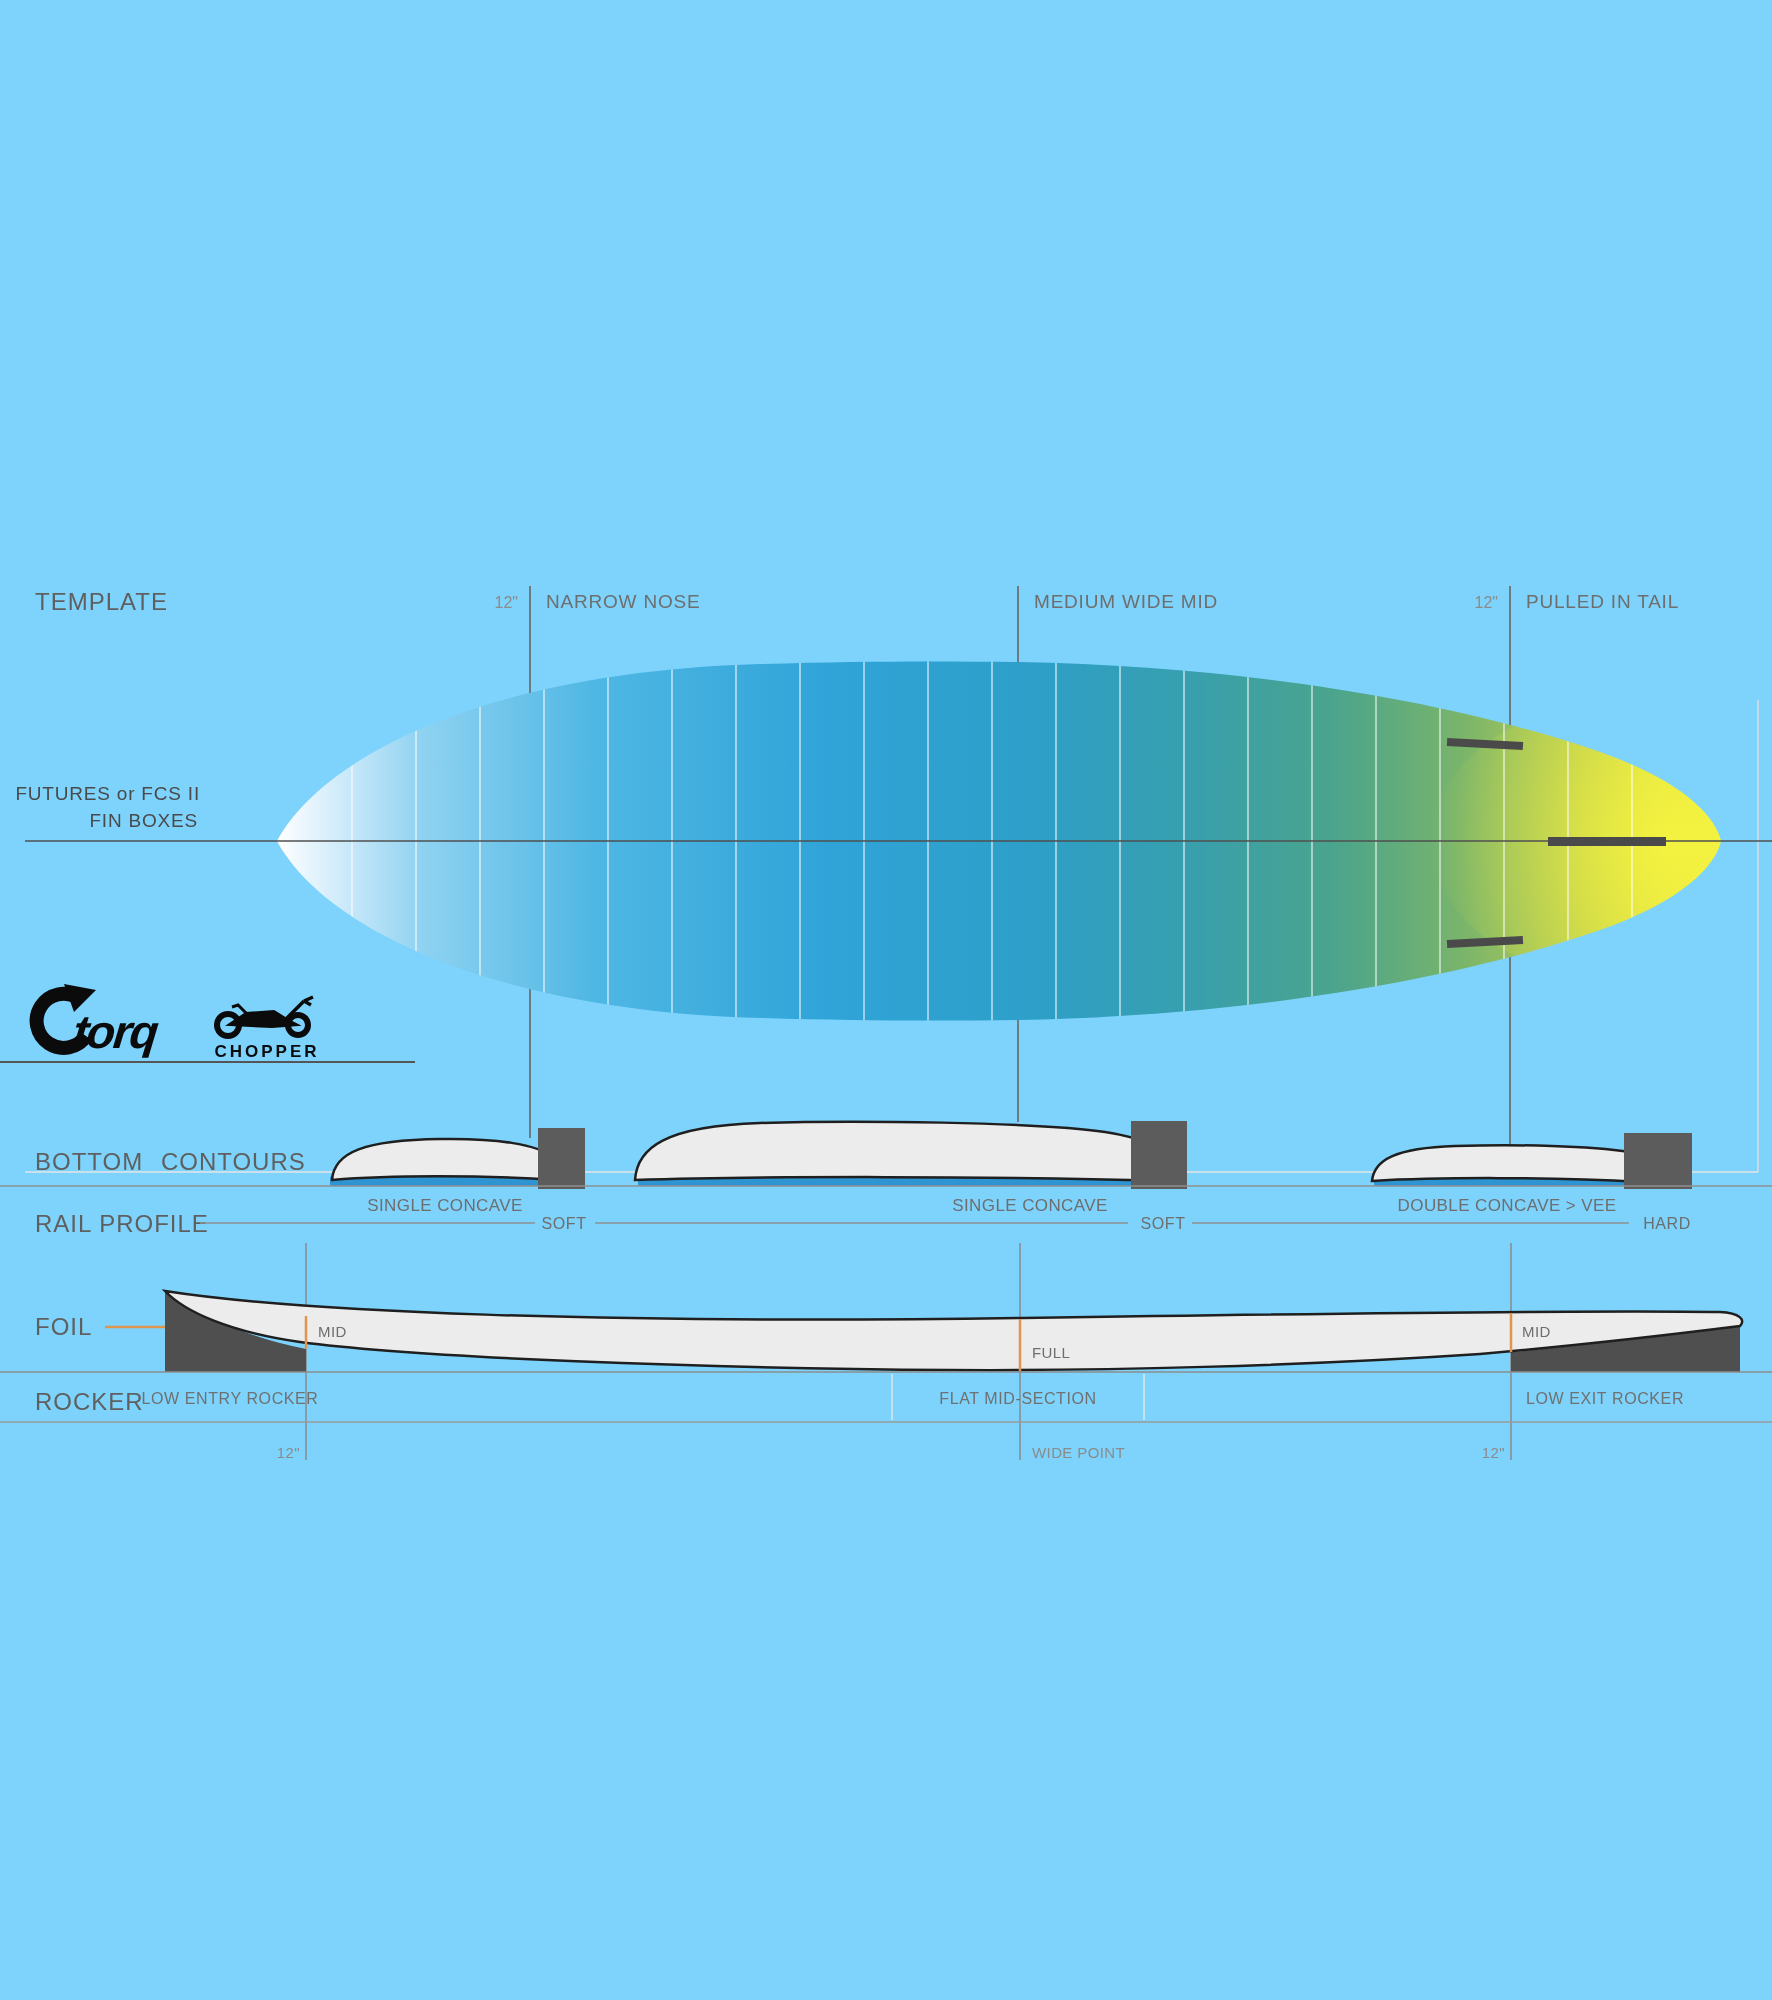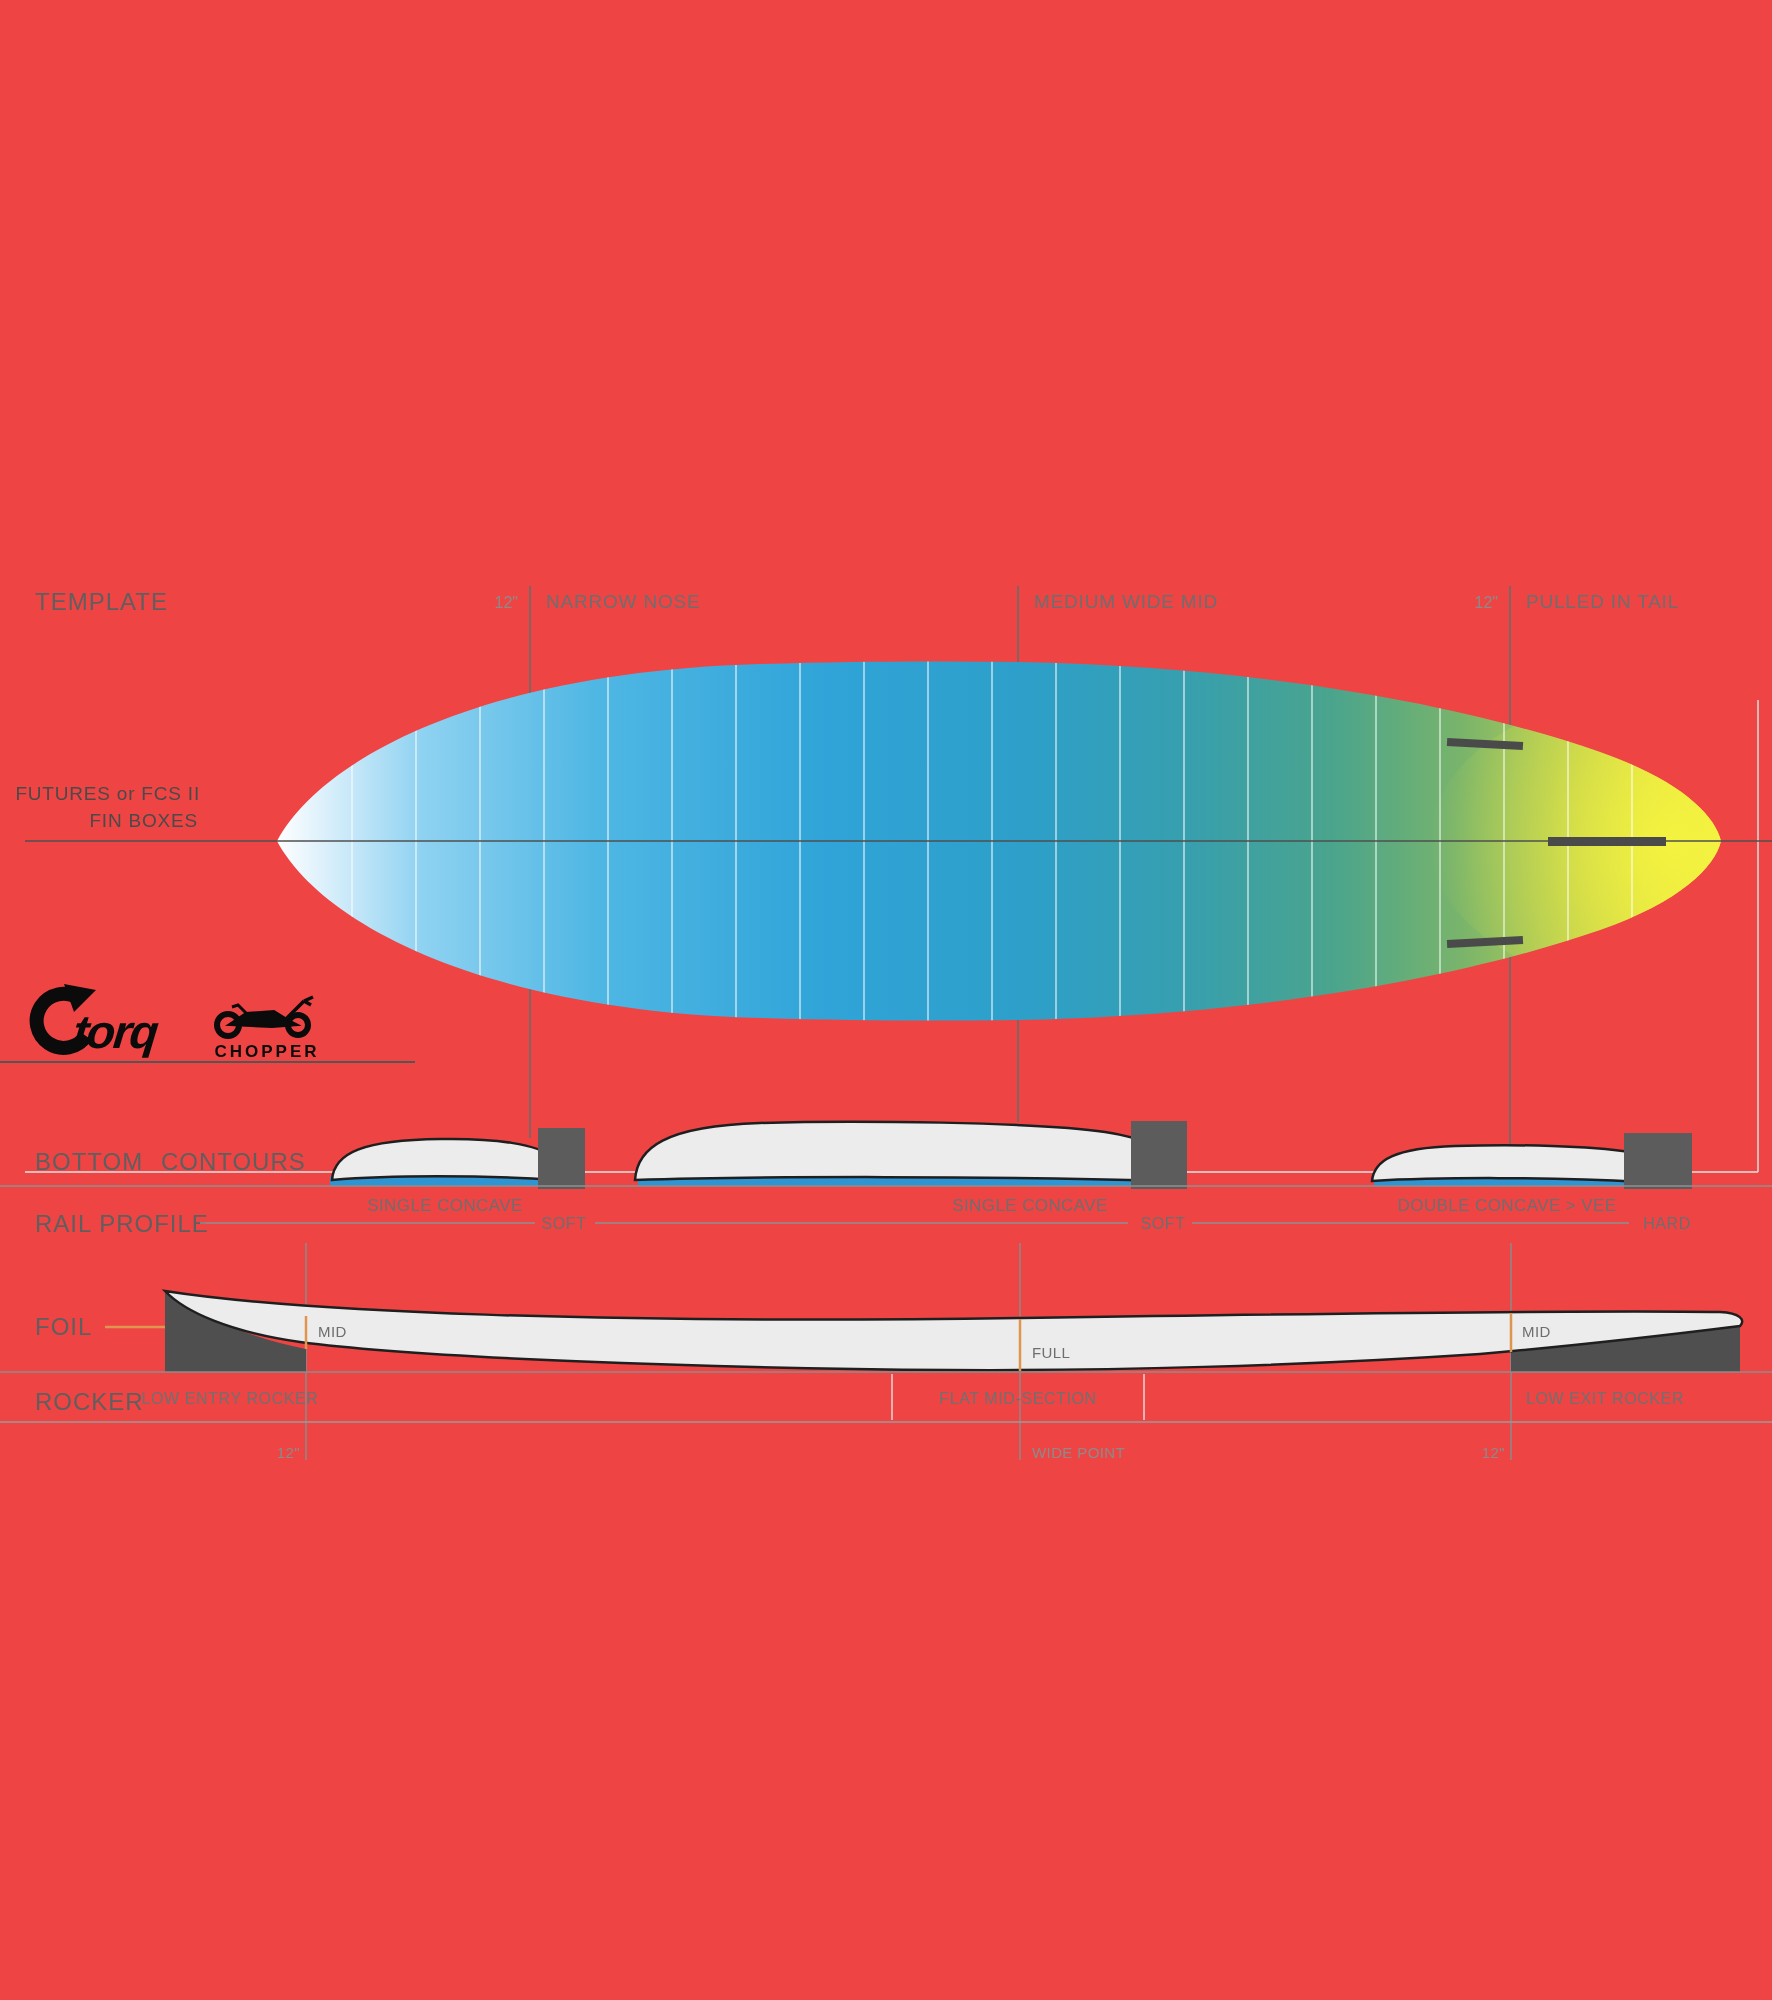--- a/index.html
+++ b/index.html
@@ -1,16 +1,16 @@
 <!DOCTYPE html>
 <html><head>
 <meta charset="utf-8">
 <style>
   html,body{margin:0;padding:0;background:#ffffff;}
-  .stage{position:relative;width:1772px;height:2000px;background:#ef4444;overflow:hidden;}
+  .stage{position:relative;width:1772px;height:2000px;background:#7dd3fc;overflow:hidden;}
   svg text{font-family:"Liberation Sans","DejaVu Sans",sans-serif;}
   .title-txt{font-size:24px;fill:#5f5f5f;letter-spacing:1px;}
   .station-txt{font-size:19px;fill:#6e6e6e;letter-spacing:0.8px;}
   .dim-txt{font-size:16px;fill:#8b8b8b;}
   .fin-txt{font-size:19px;fill:#4a4a4a;letter-spacing:0.8px;}
   .section-txt{font-size:17px;fill:#6e6e6e;letter-spacing:0.4px;}
   .rail-txt{font-size:16px;fill:#6e6e6e;letter-spacing:0.6px;}
   .mini-txt{font-size:15px;fill:#6e6e6e;letter-spacing:0.4px;}
   .rocker-txt{font-size:16px;fill:#707070;letter-spacing:0.6px;}
   .tick-txt{font-size:15px;fill:#8b8b8b;letter-spacing:0.4px;}

